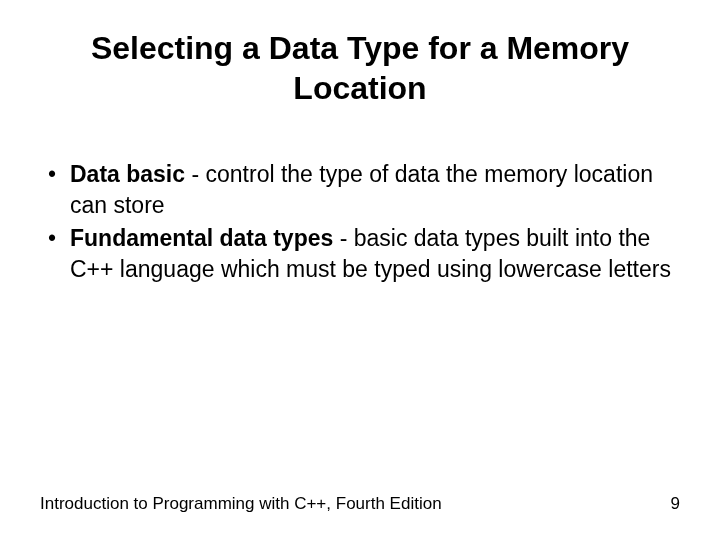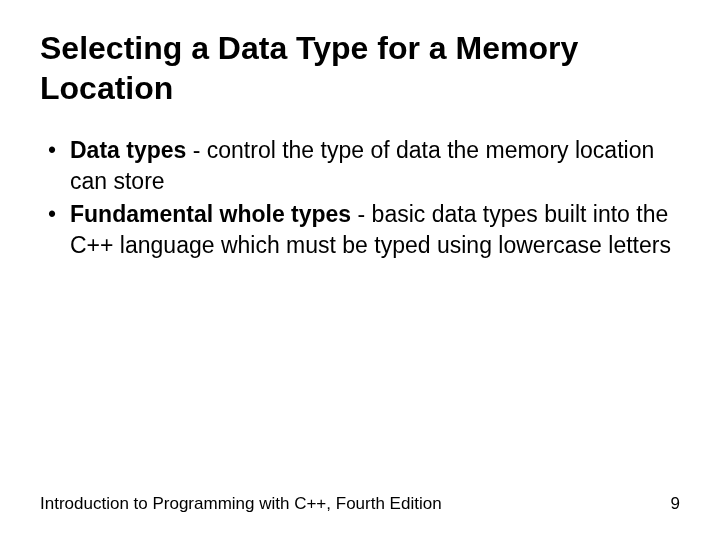--- a/index.html
+++ b/index.html
@@ -7,22 +7,23 @@
   body {
     font-family: Arial, Helvetica, sans-serif;
     background: #fff;
     color: #000;
     position: relative;
     padding: 28px 40px 0 40px;
   }
   .title {
     font-size: 32px;
     font-weight: bold;
+    text-align: center;
     line-height: 1.25;
-    margin-bottom: 27px;
+    margin-bottom: 51px;
   }
   .bullets {
     list-style: none;
     font-size: 23px;
     line-height: 1.35;
     padding-left: 4px;
   }
   .bullets li {
     position: relative;
     padding-left: 26px;
@@ -46,23 +47,23 @@
     align-items: baseline;
   }
 </style>
 </head>
 <body>
 
 <h1 class="title">Selecting a Data Type for a Memory Location</h1>
 
 <ul class="bullets">
   <li>
-    <span class="term">Data types</span><span> - control the type of data the memory location can store</span>
+    <span class="term">Data basic</span><span> - control the type of data the memory location can store</span>
   </li>
   <li>
-    <span class="term">Fundamental whole types</span><span> - basic data types built into the C++ language which must be typed using lowercase letters</span>
+    <span class="term">Fundamental data types</span><span> - basic data types built into the C++ language which must be typed using lowercase letters</span>
   </li>
 </ul>
 
 <div class="footer">
   <span>Introduction to Programming with C++, Fourth Edition</span>
   <span>9</span>
 </div>
 
 </body></html>

